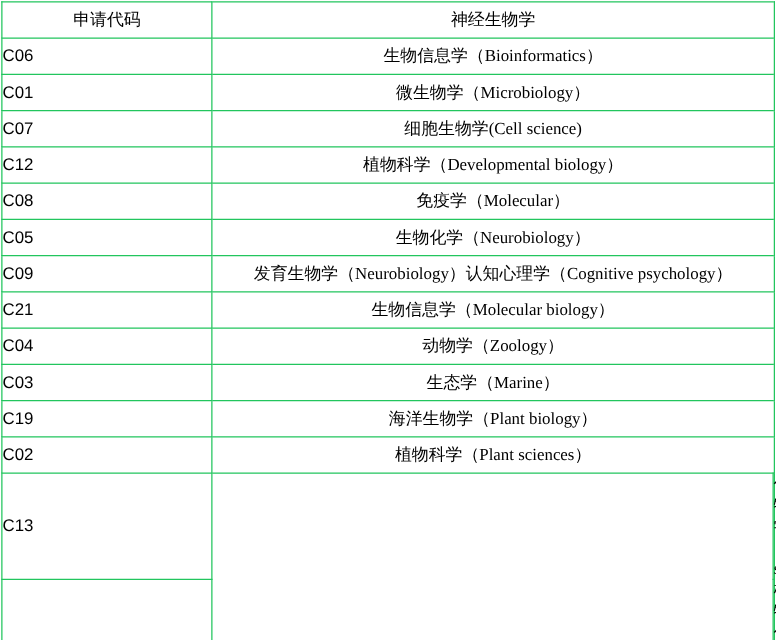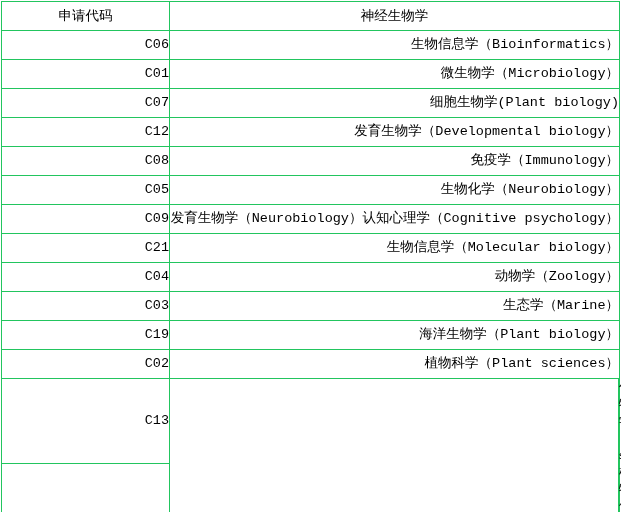--- a/index.html
+++ b/index.html
@@ -38,31 +38,30 @@
   th.hdr {
     text-align: center;
     height: 28px;
     font-size: 14px;
     font-family: "Liberation Serif", "DejaVu Serif", serif;
   }
   .col-code { width: 168px; }
   .col-dir  { width: 449px; }
 
   td.code-cell {
-    text-align: right;
+    text-align: left;
     height: 28px;
     font-size: 13.5px;
-    font-family: Liberation Mono, monospace;
+    font-family: Liberation Sans, sans-serif;
   }
   td.dir-cell {
-    text-align: right;
+    text-align: center;
     padding-left: 8px;
     height: 28px;
     font-size: 13.5px;
-    font-family: Liberation Mono, monospace;
   }
   td.agri-label {
     text-align: center;
     width: 128px;
     font-size: 13.5px;
     padding: 0 2px;
   }
   td.sub-dir {
     text-align: left;
     padding-left: 8px;
@@ -90,29 +89,29 @@
       <tr>
         <td class="code-cell">C06</td>
         <td class="dir-cell" colspan="2">生物信息学（Bioinformatics）</td>
       </tr>
       <tr>
         <td class="code-cell">C01</td>
         <td class="dir-cell" colspan="2">微生物学（Microbiology）</td>
       </tr>
       <tr>
         <td class="code-cell">C07</td>
-        <td class="dir-cell" colspan="2">细胞生物学(Plant biology)</td>
+        <td class="dir-cell" colspan="2">细胞生物学(Cell science)</td>
       </tr>
       <tr>
         <td class="code-cell">C12</td>
-        <td class="dir-cell" colspan="2">发育生物学（Developmental  biology）</td>
+        <td class="dir-cell" colspan="2">植物科学（Developmental  biology）</td>
       </tr>
       <tr>
         <td class="code-cell">C08</td>
-        <td class="dir-cell" colspan="2">免疫学（Immunology）</td>
+        <td class="dir-cell" colspan="2">免疫学（Molecular）</td>
       </tr>
       <tr>
         <td class="code-cell">C05</td>
         <td class="dir-cell" colspan="2">生物化学（Neurobiology）</td>
       </tr>
       <tr>
         <td class="code-cell">C09</td>
         <td class="dir-cell" colspan="2">发育生物学（Neurobiology）认知心理学（Cognitive psychology）</td>
       </tr>
       <tr>

